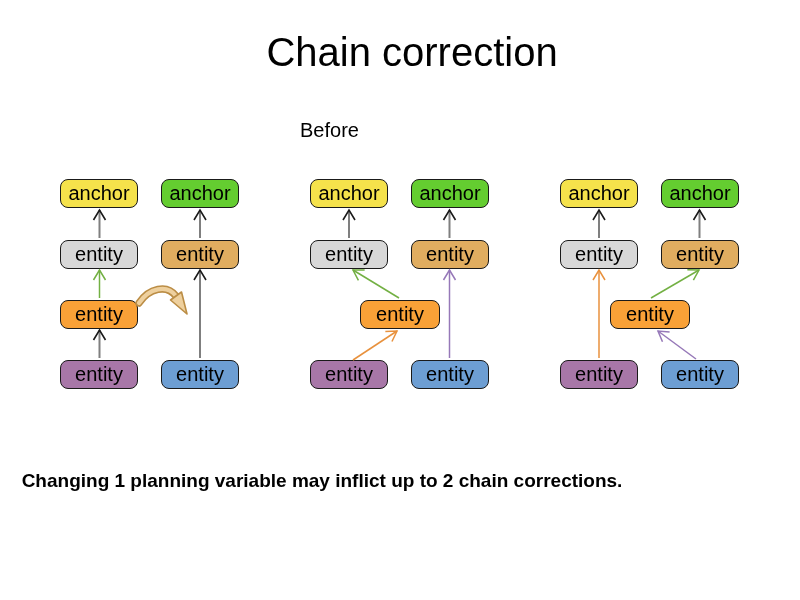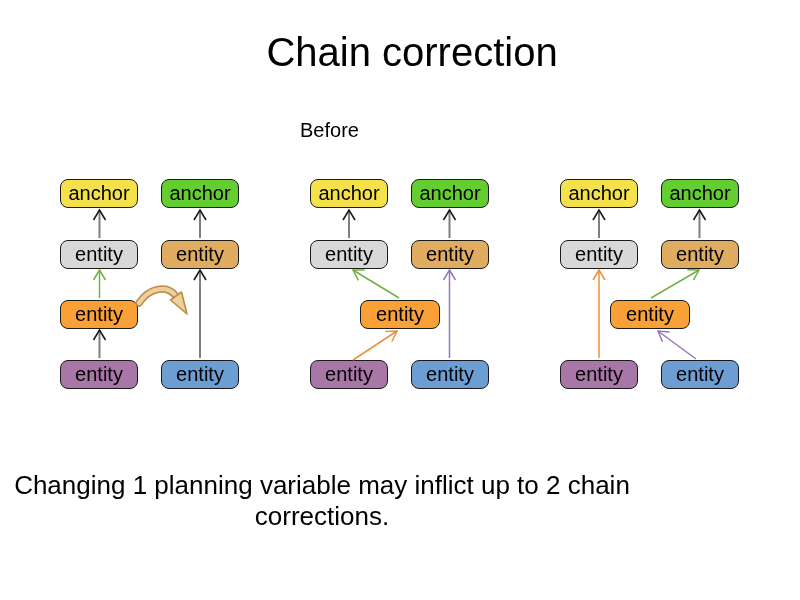--- a/index.html
+++ b/index.html
@@ -1,21 +1,21 @@
 <!DOCTYPE html>
 <html><head>
 <meta charset="utf-8">
 <style>
   html,body{margin:0;padding:0;background:#fff;}
   #canvas{position:relative;width:800px;height:600px;background:#ffffff;overflow:hidden;
           font-family:"Liberation Sans",sans-serif;color:#000;}
   .title{position:absolute;top:30px;left:12px;width:800px;text-align:center;
          font-size:40px;font-weight:400;}
   .grouplabel{position:absolute;top:119px;width:200px;text-align:left;font-size:20px;}
-  .caption{position:absolute;top:470px;left:0;width:644px;text-align:center;font-size:26px;}
+  .caption{position:absolute;top:470px;left:0;width:644px;text-align:center;font-size:19px;font-weight:bold;}
   .box{position:absolute;width:78px;height:29px;box-sizing:border-box;
        border:1.6px solid #1a1a1a;border-radius:8px;text-align:center;
        font-size:20px;line-height:26px;}
   .w80{width:80px;}
   svg.arrows{position:absolute;top:0;left:0;pointer-events:none;}
 </style>
 </head>
 <body>
 
 <div id="canvas">

